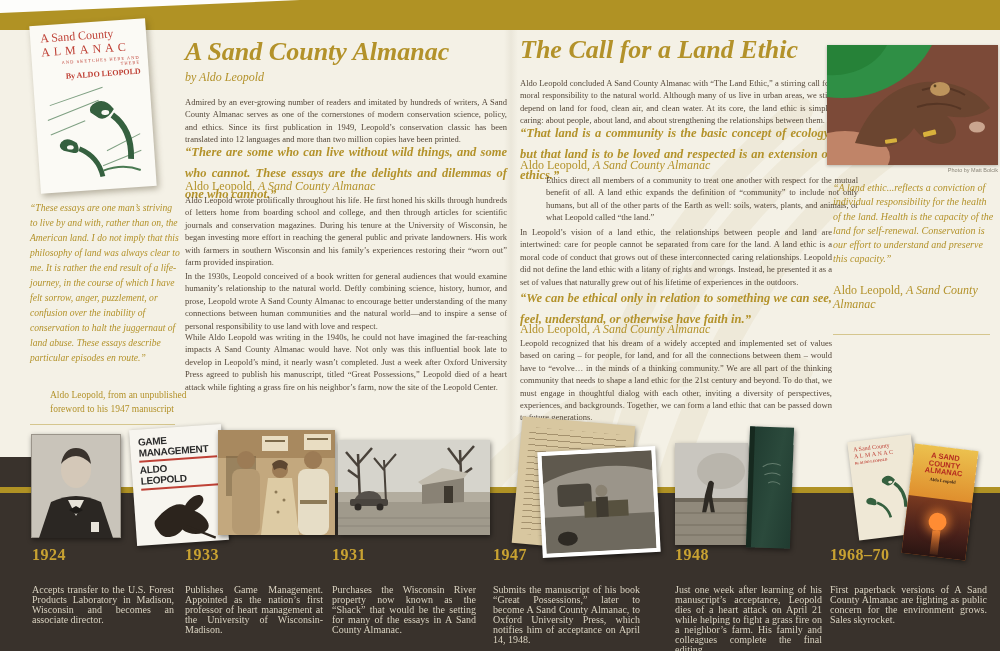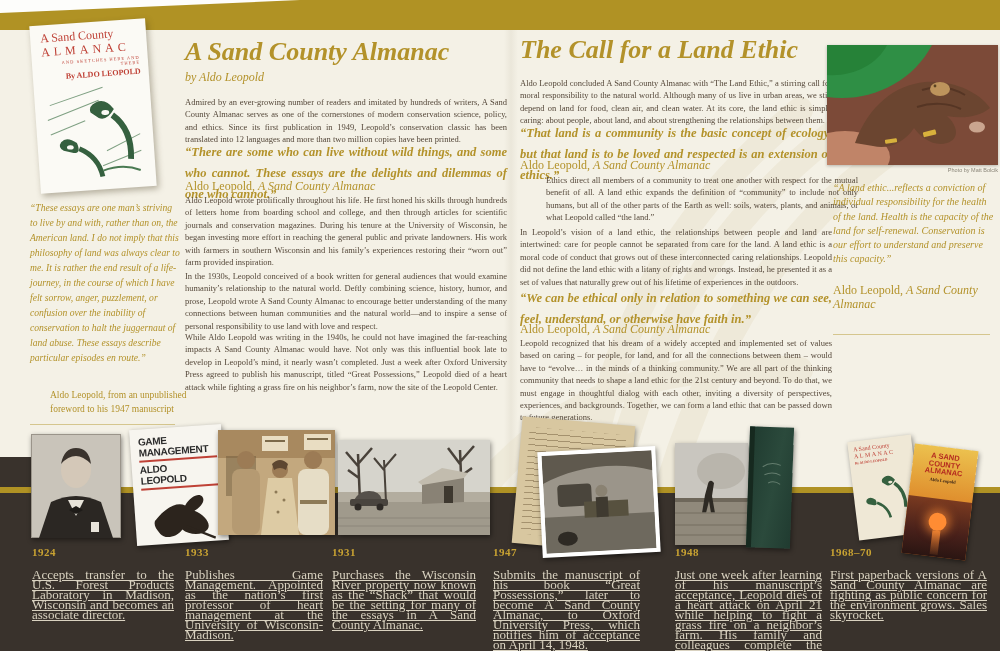--- a/index.html
+++ b/index.html
@@ -42,22 +42,22 @@
 
   
   .photo-hands{left:827px;top:45px;width:171px;height:120px;box-shadow:0 1px 3px rgba(0,0,0,.25);}
   .photo-cap{left:827px;top:167px;width:171px;font-size:5.5px;color:#8a8578;text-align:right;
              font-family:"Liberation Sans",sans-serif;}
   .rs-quote{left:833px;top:181px;width:162px;font-size:10px;line-height:14.3px;}
   .rs-attr{left:833px;top:283px;width:162px;line-height:14px;}
   .rs-rule{left:833px;top:334px;width:157px;}
 
   
-  .tl-year{font-size:11px;font-weight:bold;color:#c8a232;letter-spacing:.5px;}
-  .tl-text{margin-top:12px;font-size:13px;line-height:10px;color:#d9d2c0;text-align:justify;text-decoration:underline;}
+  .tl-year{font-size:16px;font-weight:bold;color:#c8a232;letter-spacing:.5px;}
+  .tl-text{margin-top:21px;font-size:10px;line-height:10px;color:#d9d2c0;text-align:justify;}
   .photo{box-shadow:1px 2px 5px rgba(0,0,0,.45);}
 
   .p-portrait{left:31px;top:434px;width:90px;height:104px;}
   .p-game{left:133px;top:427px;width:92px;height:116px;background:#f7f5ef;transform:rotate(-4deg);
           padding:8px 6px 0 8px;box-sizing:border-box;}
   .gm-t{font-family:"Liberation Sans",sans-serif;font-weight:bold;color:#2b2b2b;font-size:10px;line-height:10.5px;letter-spacing:-.3px;}
   .gm-rule{height:2px;background:#bf4136;margin:2px 0 3px 0;}
   .p-group{left:218px;top:430px;width:117px;height:105px;}
   .p-shack{left:338px;top:440px;width:152px;height:95px;}
   .p-manuscript{left:517px;top:421px;width:113px;height:127px;transform:rotate(5deg);

